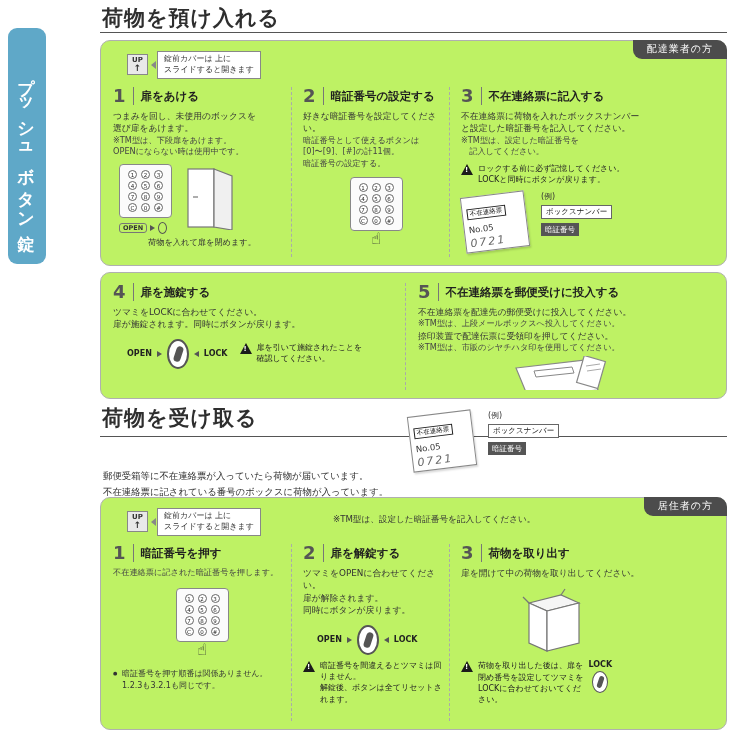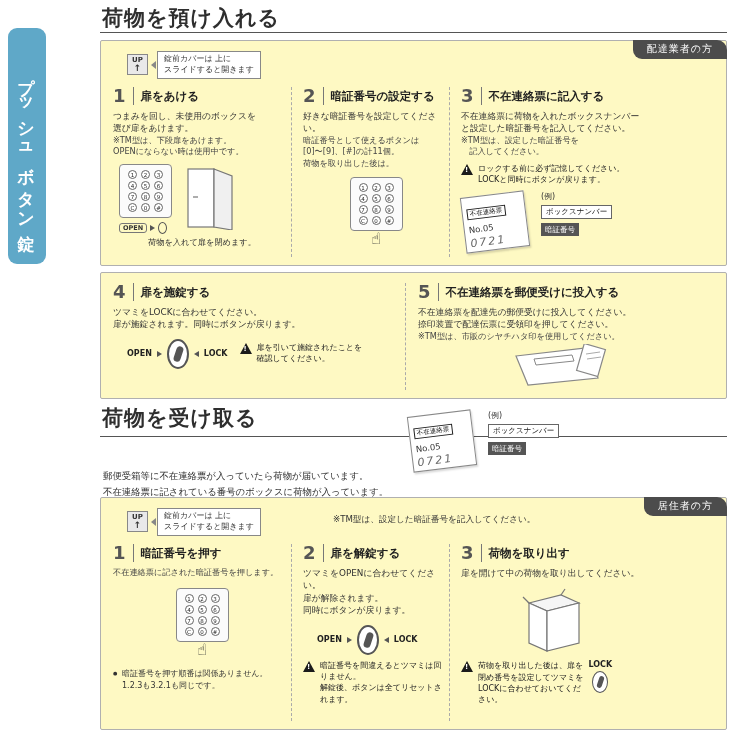--- a/index.html
+++ b/index.html
@@ -9,21 +9,21 @@
   
   .side-tab { position:absolute; left:8px; top:28px; width:38px; height:236px; background:#5fa8c8;
     border-radius:9px; color:#fff; writing-mode:vertical-rl; text-orientation:upright;
     font-size:17px; font-weight:bold; letter-spacing:3px; display:flex; align-items:center; justify-content:center; }
 
   .sec-title { position:absolute; left:102px; font-size:21px; font-weight:600; color:#2e2e2e; letter-spacing:1px; }
   #title1 { top:4px; } #title2 { top:404px; }
   .rule { position:absolute; left:100px; width:627px; border-top:1.5px solid #555; }
   #rule1 { top:32px; } #rule2 { top:436px; }
 
-  .panel { position:absolute; background:#fef9c3; border:1px solid #b0b0b0; border-radius:2px; }
+  .panel { position:absolute; background:#bef264; border:1px solid #b0b0b0; border-radius:10px; }
   #panel1 { left:100px; top:40px; width:627px; height:226px; }
   #panel2 { left:100px; top:272px; width:627px; height:127px; }
   #panel3 { left:100px; top:497px; width:627px; height:233px; }
 
   .badge { position:absolute; top:-1px; right:-1px; background:#4c4c4c; color:#fff; font-size:10px;
     padding:2px 14px 3px; border-radius:0 10px 0 9px; letter-spacing:1px; }
 
   .up-note { position:absolute; left:26px; top:10px; display:flex; align-items:center; }
   .up-box { width:21px; border:1px solid #888; background:#e9e9e9; text-align:center; font-size:7px;
     font-weight:bold; color:#333; padding:1px 0; line-height:1.2; }
@@ -176,21 +176,21 @@
       </div>
 
       <div class="col c2">
         <div class="step-head">
           <span class="step-num">2</span>
           <span class="step-title">暗証番号の設定する</span>
         </div>
         <div class="t">好きな暗証番号を設定してください。</div>
         <div class="tn">暗証番号として使えるボタンは</div>
         <div class="tn">[0]〜[9]、[#]の計11個。</div>
-        <div class="tn">荷物を取り出した後は。</div>
+        <div class="tn">暗証番号の設定する。</div>
         <div class="center" style="margin-top:8px;">
           <div class="keypad"><div class="kp-row">
                 <span class="kp-btn">1</span>
                 <span class="kp-btn">2</span>
                 <span class="kp-btn">3</span>
               </div><div class="kp-row">
                 <span class="kp-btn">4</span>
                 <span class="kp-btn">5</span>
                 <span class="kp-btn">6</span>
               </div><div class="kp-row">
@@ -265,20 +265,21 @@
           </div>
         </div>
       </div>
 
       <div class="col c5">
         <div class="step-head">
           <span class="step-num">5</span>
           <span class="step-title">不在連絡票を郵便受けに投入する</span>
         </div>
         <div class="t">不在連絡票を配達先の郵便受けに投入してください。</div>
+        <div class="tn">※TM型は、上段メールボックスへ投入してください。</div>
         <div class="t">捺印装置で配達伝票に受領印を押してください。</div>
         <div class="tn">※TM型は、市販のシヤチハタ印を使用してください。</div>
         <svg width="120" height="42" viewBox="0 0 120 42" style="margin:2px auto 0;">
           <polygon points="8,12 78,4 90,34 20,41" fill="#ffffff" stroke="#888" stroke-width="1.2"></polygon>
           <polygon points="26,15 64,11 66,17 28,21" fill="#ffffff" stroke="#888" stroke-width="1"></polygon>
           <rect x="72" y="2" width="22" height="28" transform="rotate(16 83 16)" fill="#ffffff" stroke="#888" stroke-width="1.2"></rect>
           <line x1="78" y1="10" x2="92" y2="8" stroke="#aaa" stroke-width="1"></line>
           <line x1="79" y1="15" x2="93" y2="13" stroke="#aaa" stroke-width="1"></line>
         </svg>
       </div>

